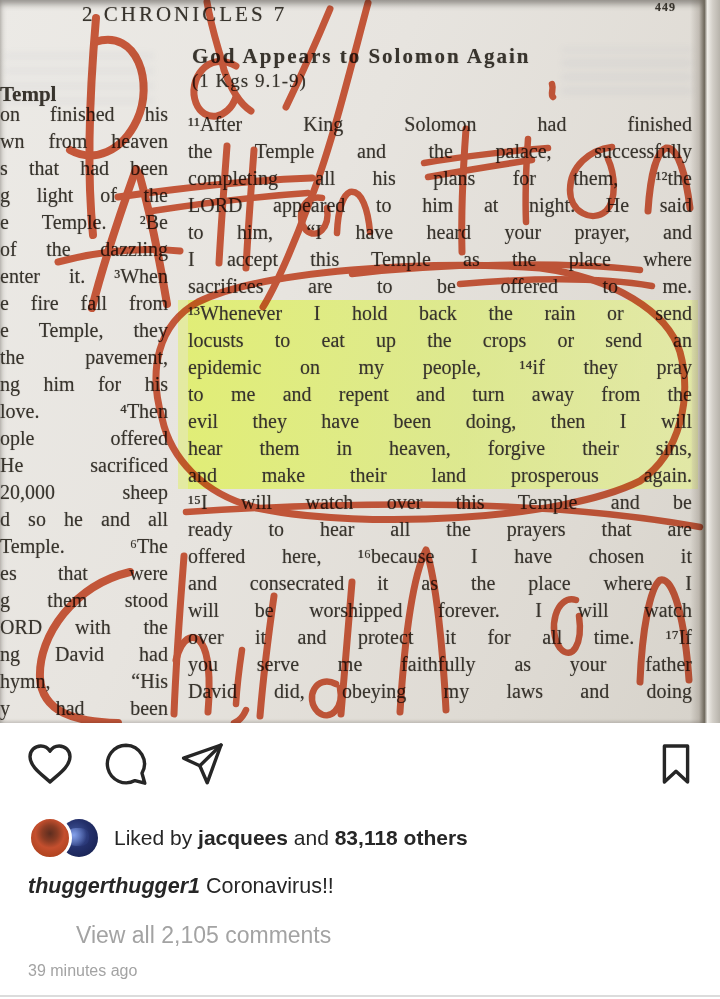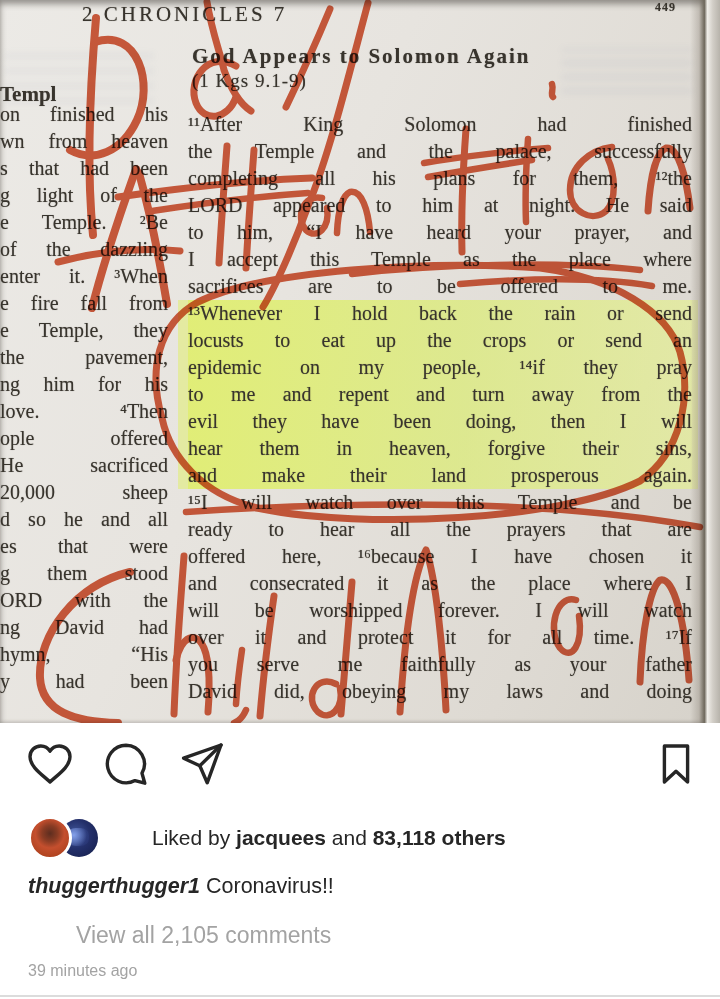--- a/index.html
+++ b/index.html
@@ -45,21 +45,21 @@
 
   .liked-row{position:absolute;left:28px;top:814px;height:48px;display:flex;align-items:center;color:#262626;font-size:21px;}
   .facepile{position:relative;width:76px;height:44px;margin-right:10px;}
   .av{position:absolute;border-radius:50%;width:38px;height:38px;top:3px;}
   .av.right{left:32px;background:radial-gradient(circle at 40% 40%,#42589c 0%,#24306b 45%,#131c47 100%);}
   .av.right::after{content:"";position:absolute;left:7px;top:9px;width:22px;height:18px;border-radius:40%;
         background:radial-gradient(circle at 30% 40%,rgba(150,180,255,.8),rgba(60,80,160,.2) 70%);}
   .av.left{left:0;border:3px solid #fff;top:0;z-index:2;
         background:radial-gradient(circle at 50% 38%,#5d2d1f 0%,#8a3c24 26%,#c44f2e 48%,#b0431f 78%,#8f3317 100%);}
   .liked-row b{font-weight:bold;}
-  .liked-text{white-space:pre-wrap;margin-left:38px;}
+  .liked-text{white-space:pre-wrap;}
 
   .caption-row{position:absolute;left:28px;top:874px;color:#262626;font-size:21.5px;}
   .caption-row b{font-weight:bold;font-style:italic;}
 
   .view-comments{position:absolute;left:28px;top:922px;color:#a3a3a3;font-size:23px;cursor:pointer;margin-left:48px;}
   .timestamp{position:absolute;left:28px;top:962px;color:#a3a3a3;font-size:16px;}
   .divider{position:absolute;left:0;top:995px;width:720px;height:2px;background:#dcdcdc;}
 </style>
 </head>
 <body>
@@ -86,20 +86,21 @@
         <div class="bline">enter it. ³When</div>
         <div class="bline">e fire fall from</div>
         <div class="bline">e Temple, they</div>
         <div class="bline">the pavement,</div>
         <div class="bline">ng him for his</div>
         <div class="bline">love. ⁴Then</div>
         <div class="bline">ople offered</div>
         <div class="bline">He sacrificed</div>
         <div class="bline">20,000 sheep</div>
         <div class="bline">d so he and all</div>
+        <div class="bline">Temple. ⁶The</div>
         <div class="bline">es that were</div>
         <div class="bline">g them stood</div>
         <div class="bline">ORD with the</div>
         <div class="bline">ng David had</div>
         <div class="bline">hymn, “His</div>
         <div class="bline">y had been</div>
       </div>
     <div id="col-right" class="bible col">
         <div class="bline">¹¹After King Solomon had finished</div>
         <div class="bline">the Temple and the palace, successfully</div>

